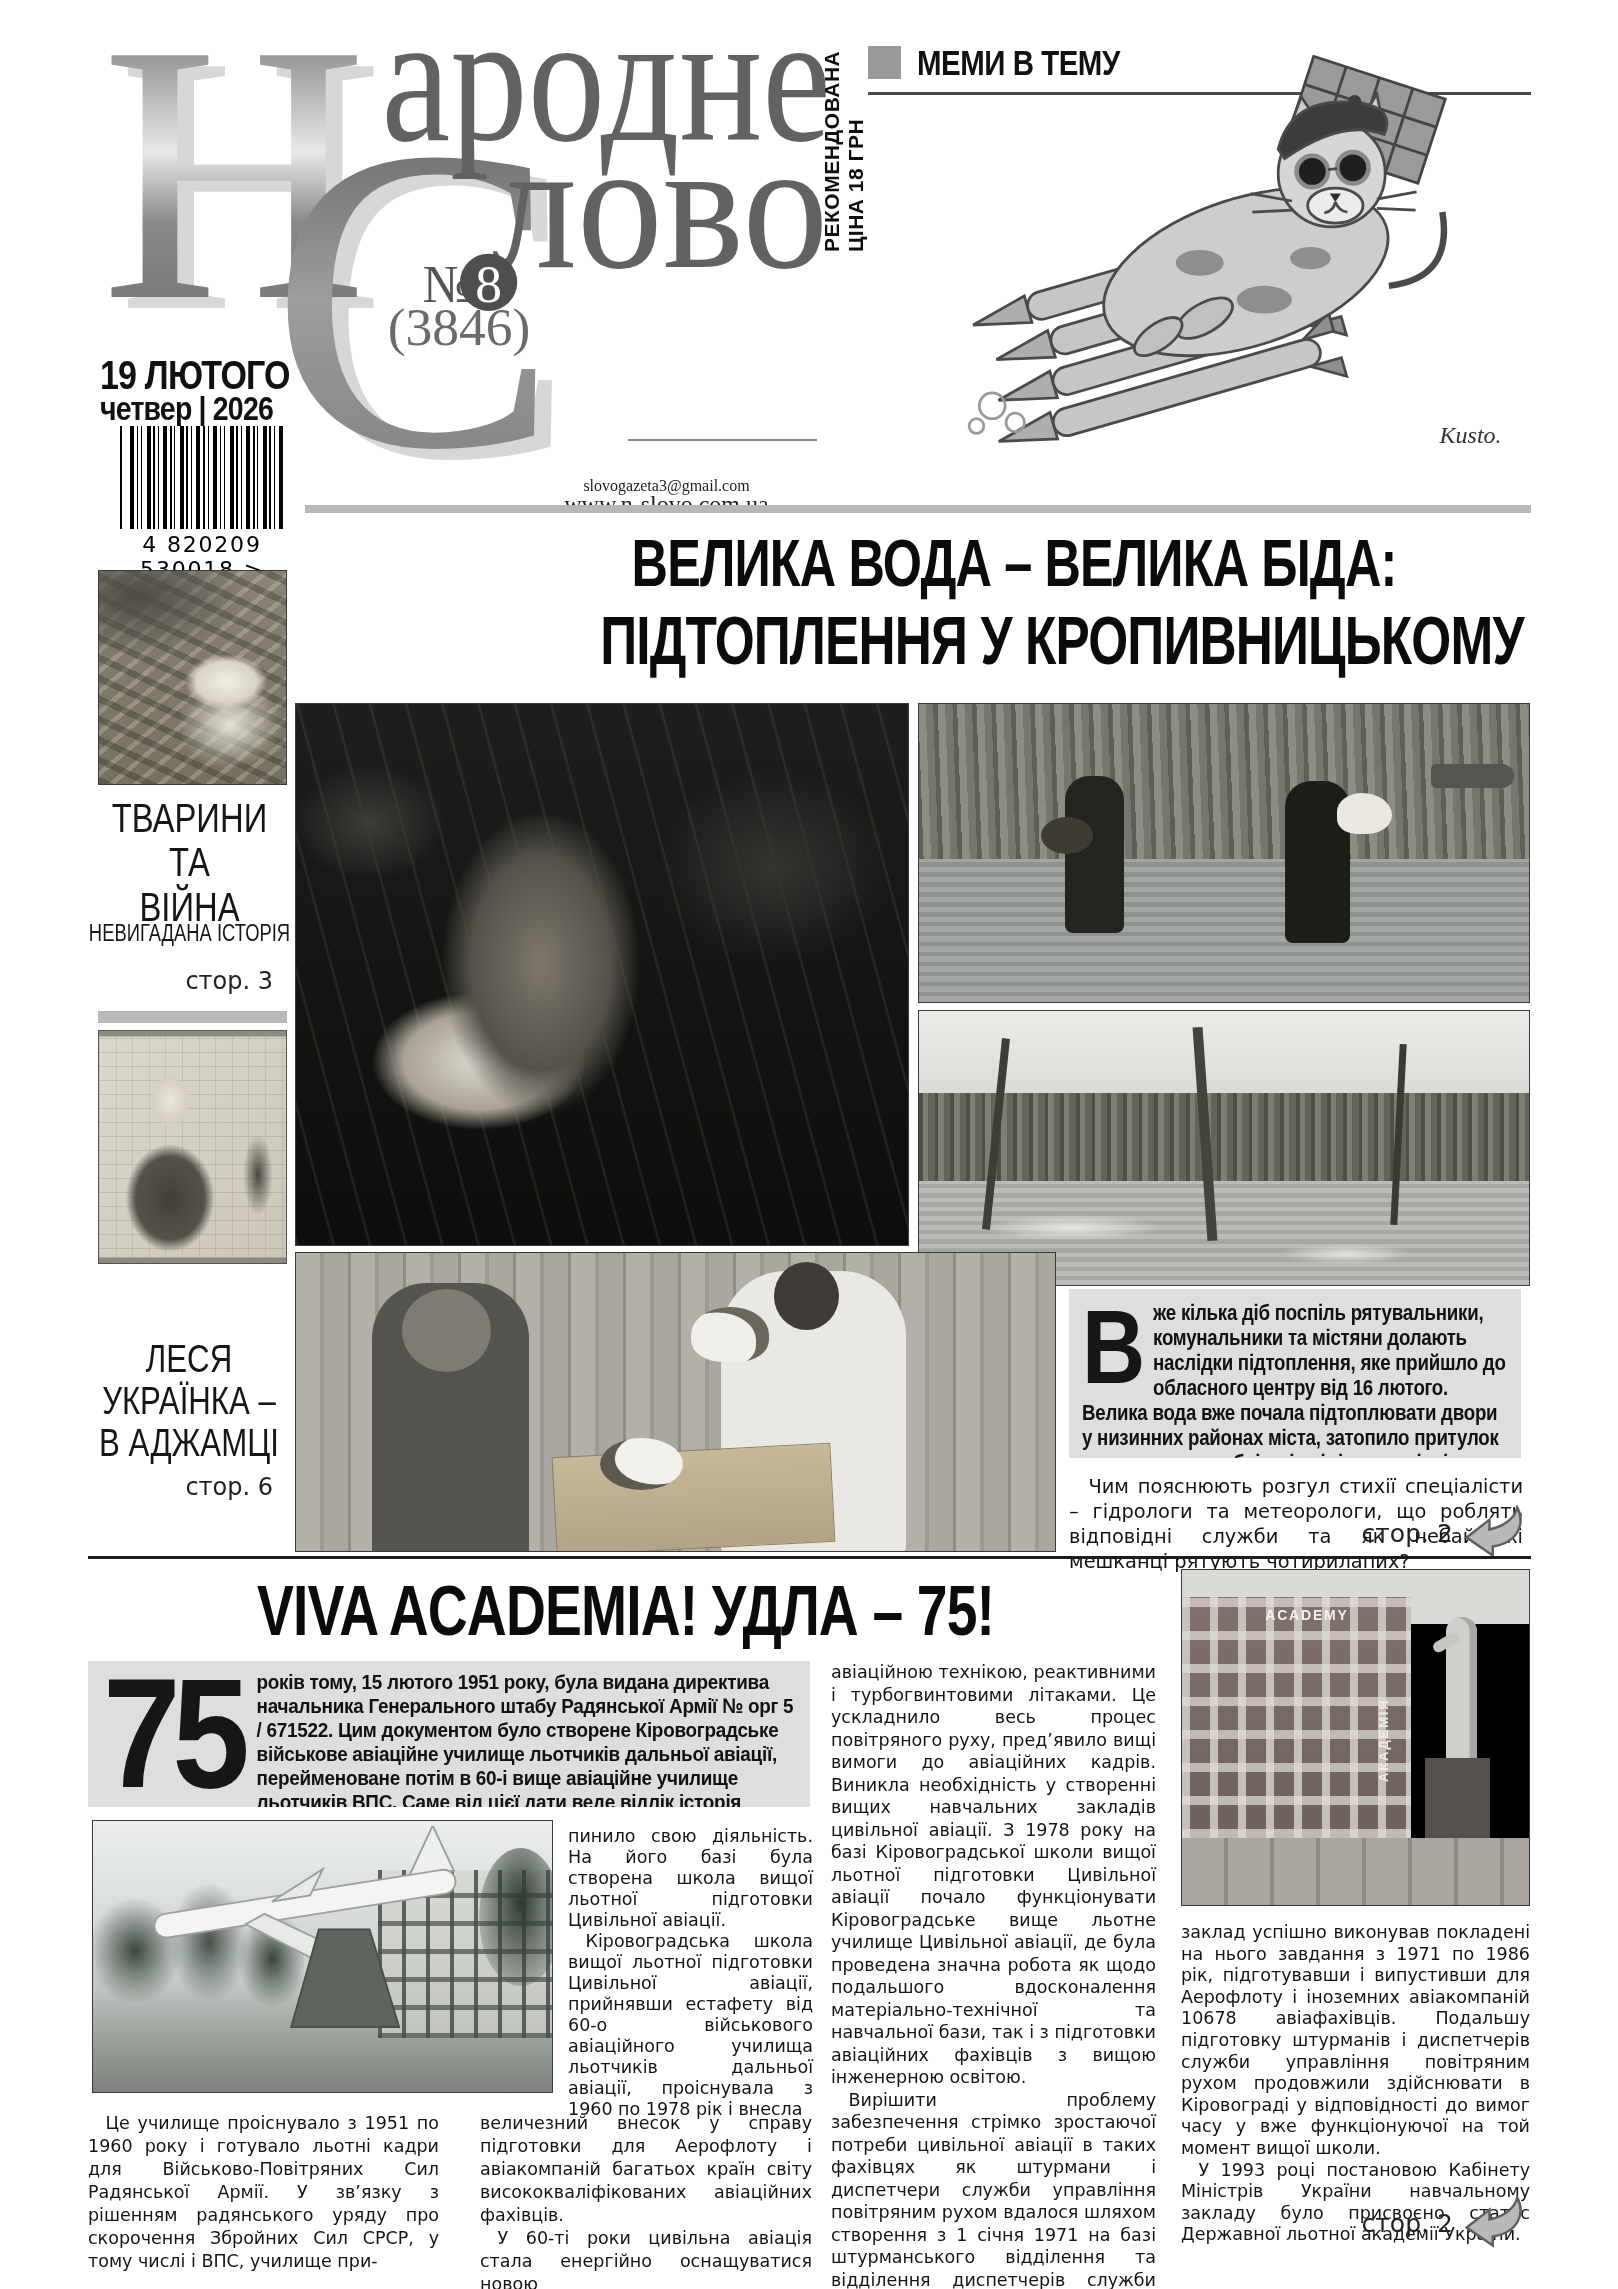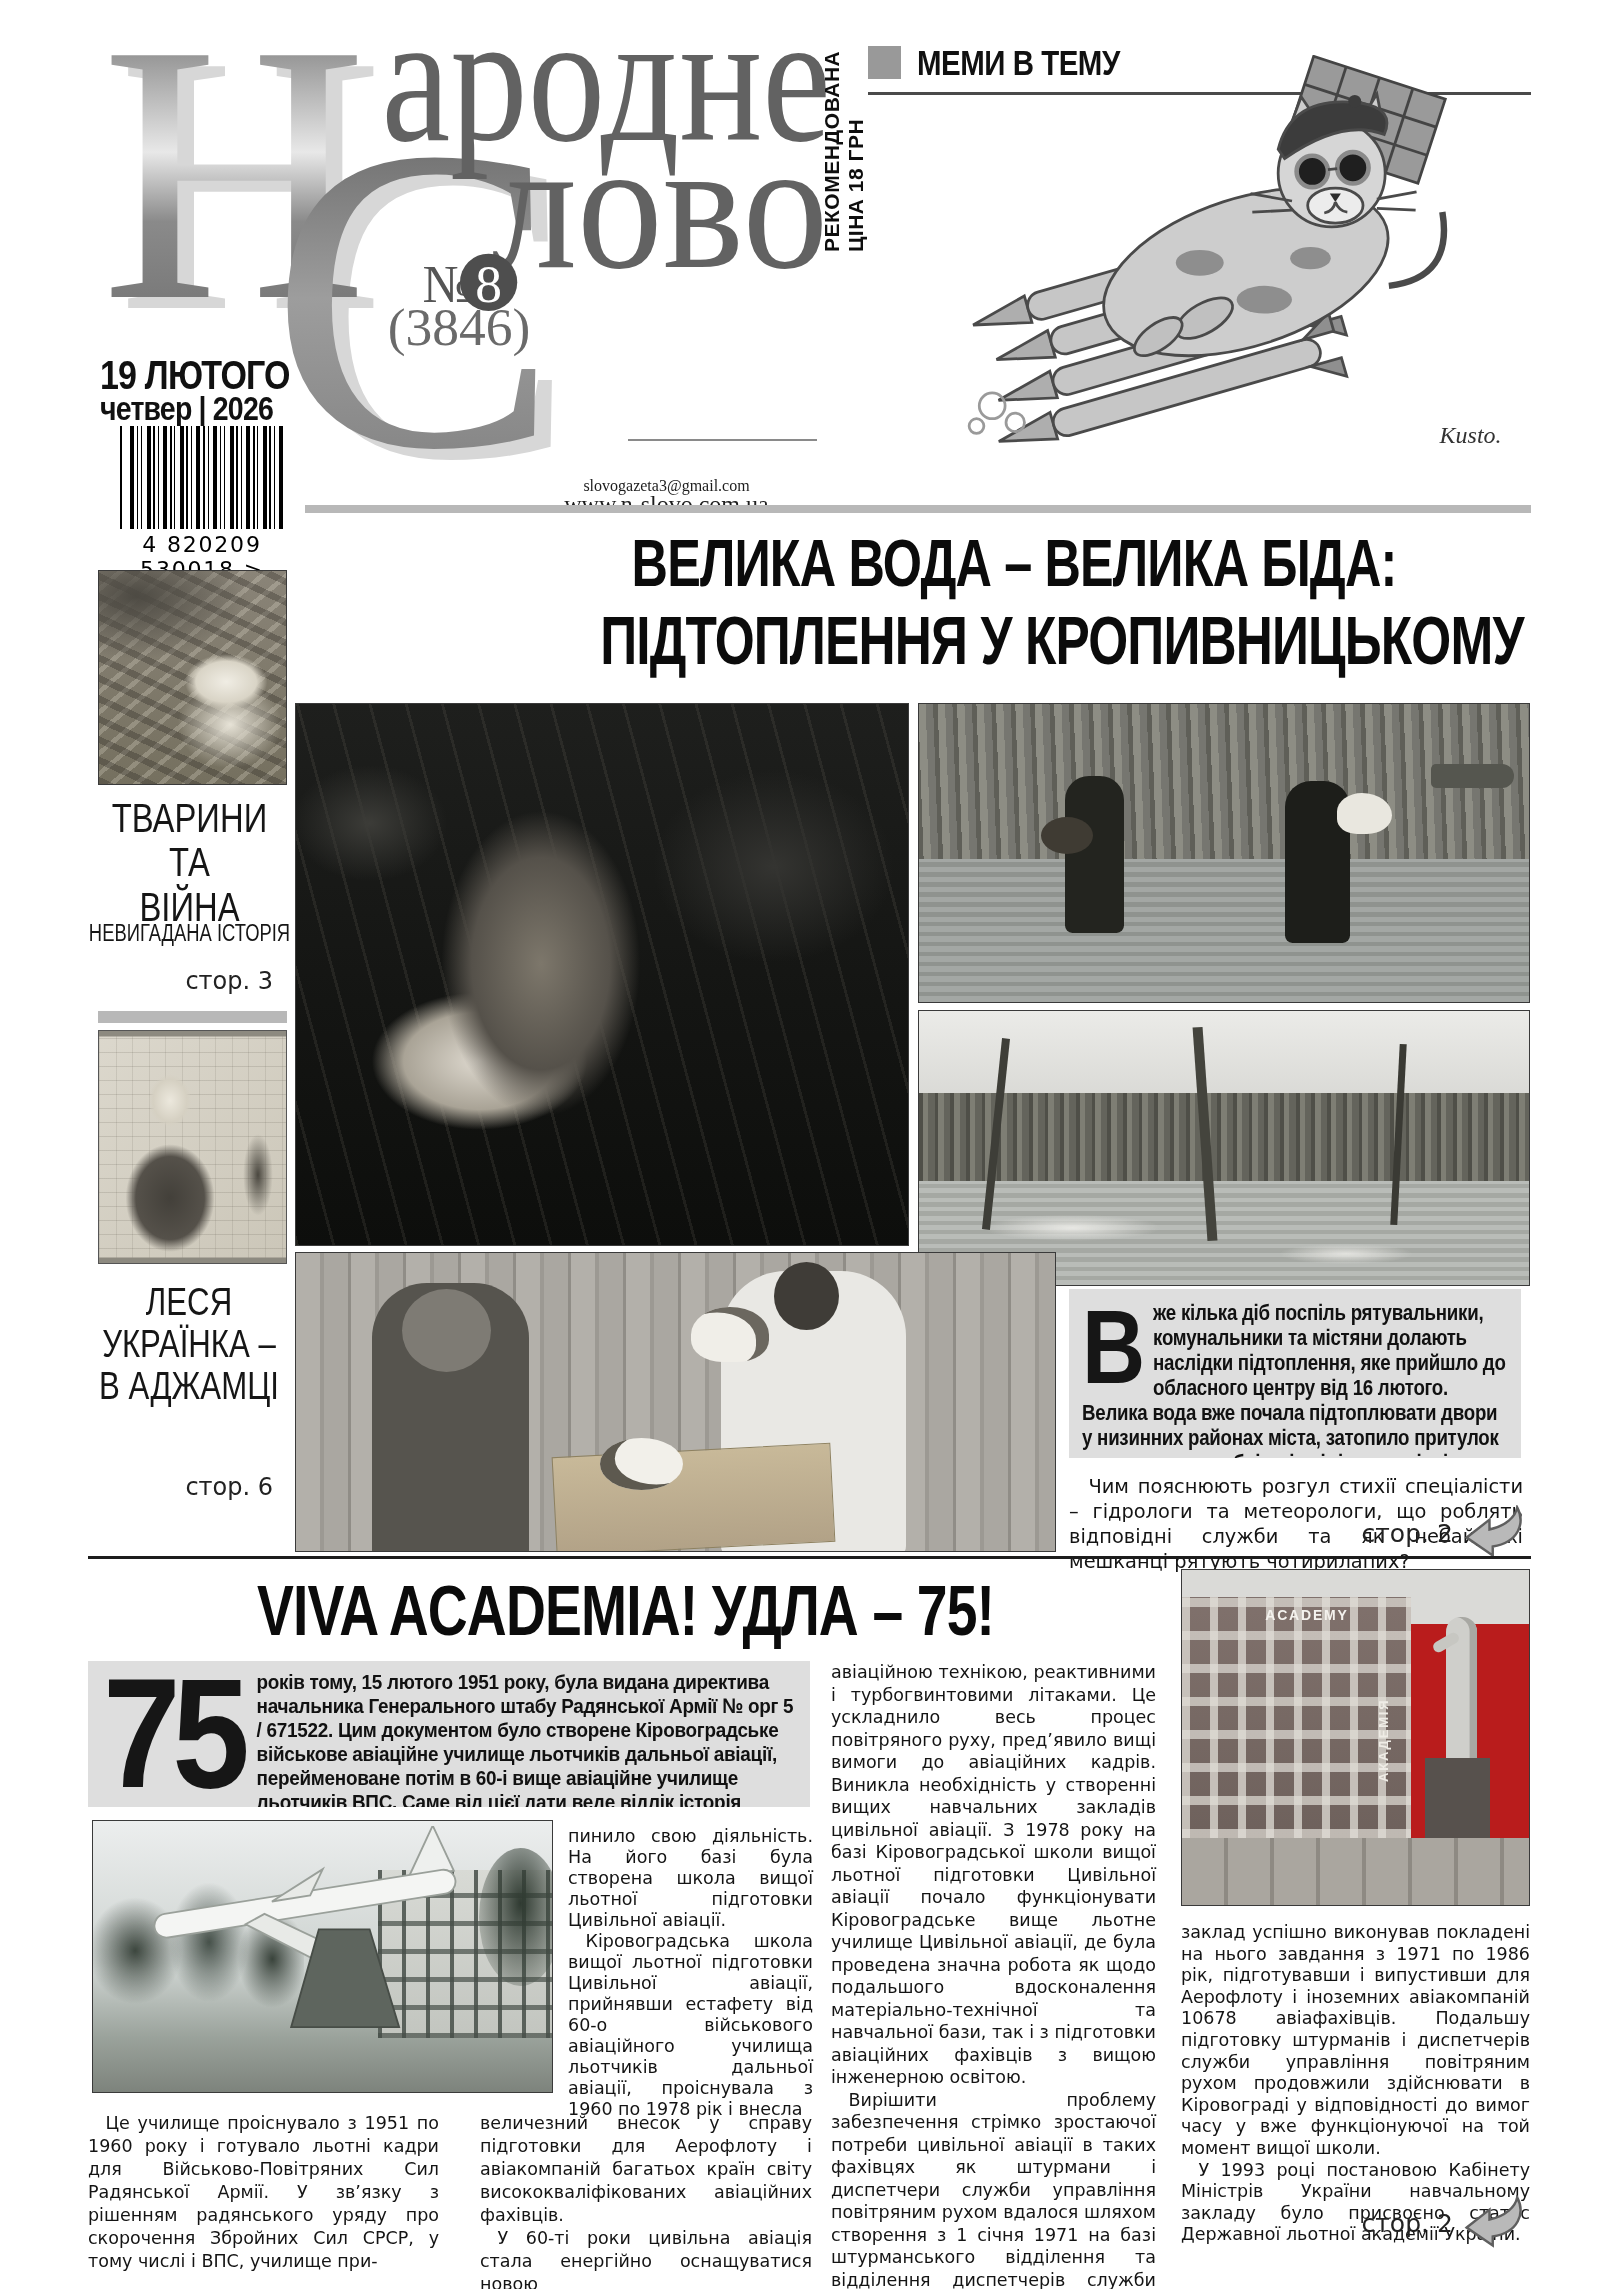--- a/index.html
+++ b/index.html
@@ -1,19 +1,19 @@
 <!DOCTYPE html>
 <html style="font-size:14.8px"><head>
 <meta charset="utf-8">
 <style>
   html,body{margin:0;padding:0;background:#888;}
   .page{position:relative;width:1619px;height:2290px;background:#fff;margin:0 auto;
         font-family:"Liberation Sans",sans-serif;color:#111;overflow:hidden;}
   .abs{position:absolute;}
-  .ph{position:absolute;border:0.9px solid #3a3a3a;box-sizing:border-box;overflow:hidden;background:#b91c1c;}
+  .ph{position:absolute;border:0.9px solid #3a3a3a;box-sizing:border-box;overflow:hidden;background:#000000;}
   .ph>div{position:absolute;}
   .body-txt{font-family:"DejaVu Sans","Liberation Sans",sans-serif;font-size:17.5px;line-height:23px;
             text-align:justify;white-space:pre-line;color:#141414;}
   .bold-lead{font-family:"Liberation Sans",sans-serif;font-weight:bold;letter-spacing:-0.3px;}
   .cx85{transform:scaleX(.85);transform-origin:0 0;width:117.6%;}
   .cx90{transform:scaleX(.9);transform-origin:0 0;width:111%;}
   .cx80{transform:scaleX(.8);transform-origin:0 0;width:125%;}
   .headline{font-family:"Liberation Sans",sans-serif;font-weight:bold;color:#0b0b0b;
             text-align:center;letter-spacing:-0.9px;white-space:nowrap;}
   .sy130{transform:scale(.97,1.3);transform-origin:50% 0;}
@@ -170,21 +170,21 @@
   <div class="ph" style="left:98px;top:1030px;width:189px;height:234px;border-color:#555;
        background:
          radial-gradient(ellipse 28px 35px at 38% 30%, #ece8dd 0%, #d5d0c2 60%, rgba(0,0,0,0) 75%),
          radial-gradient(ellipse 57px 69px at 38% 72%, #43403a 0%, #55514a 60%, rgba(0,0,0,0) 78%),
          radial-gradient(ellipse 18.5px 51px at 85% 62%, #4a473f 0%, rgba(0,0,0,0) 80%),
          repeating-linear-gradient(0deg, rgba(95,90,78,.18) 0 0.9px, rgba(0,0,0,0) 0.9px 14px),
          repeating-linear-gradient(90deg, rgba(95,90,78,.14) 0 0.9px, rgba(0,0,0,0) 0.9px 16.6px),
          linear-gradient(135deg,#dcd8cd,#cbc6b8);
        box-shadow:inset 0 5.5px 0 #8d8a80, inset 0 -5.5px 0 #8d8a80;"></div>
 
-  <div class="abs" style="left:81px;top:1281px;width:216px;">
+  <div class="abs" style="left:81px;top:1338px;width:216px;">
     <div class="side-title cx80" style="font-size:39px;">
       <div>ЛЕСЯ УКРАЇНКА –</div>
       <div>В АДЖАМЦІ</div>
     </div>
   </div>
   <div class="abs pageref" style="left:88px;top:1473px;width:185px;text-align:right;">стор. 6</div>
 
   <div class="abs headline sy130" style="left:498px;top:524px;width:1032px;font-size:52px;">ВЕЛИКА ВОДА – ВЕЛИКА БІДА:</div>
   <div class="abs headline sy130" style="left:586px;top:600px;width:944px;font-size:53px;">ПІДТОПЛЕННЯ У КРОПИВНИЦЬКОМУ</div>
 

